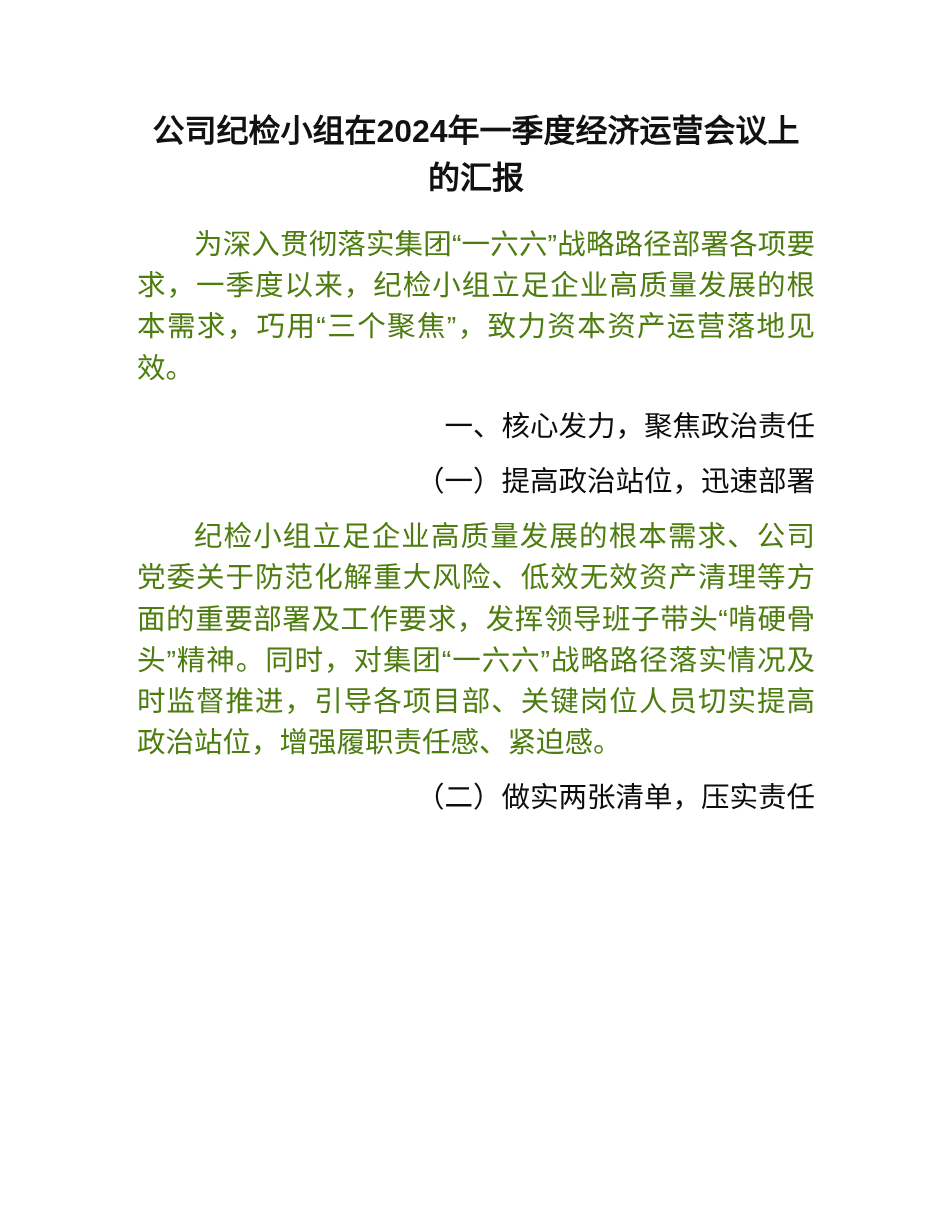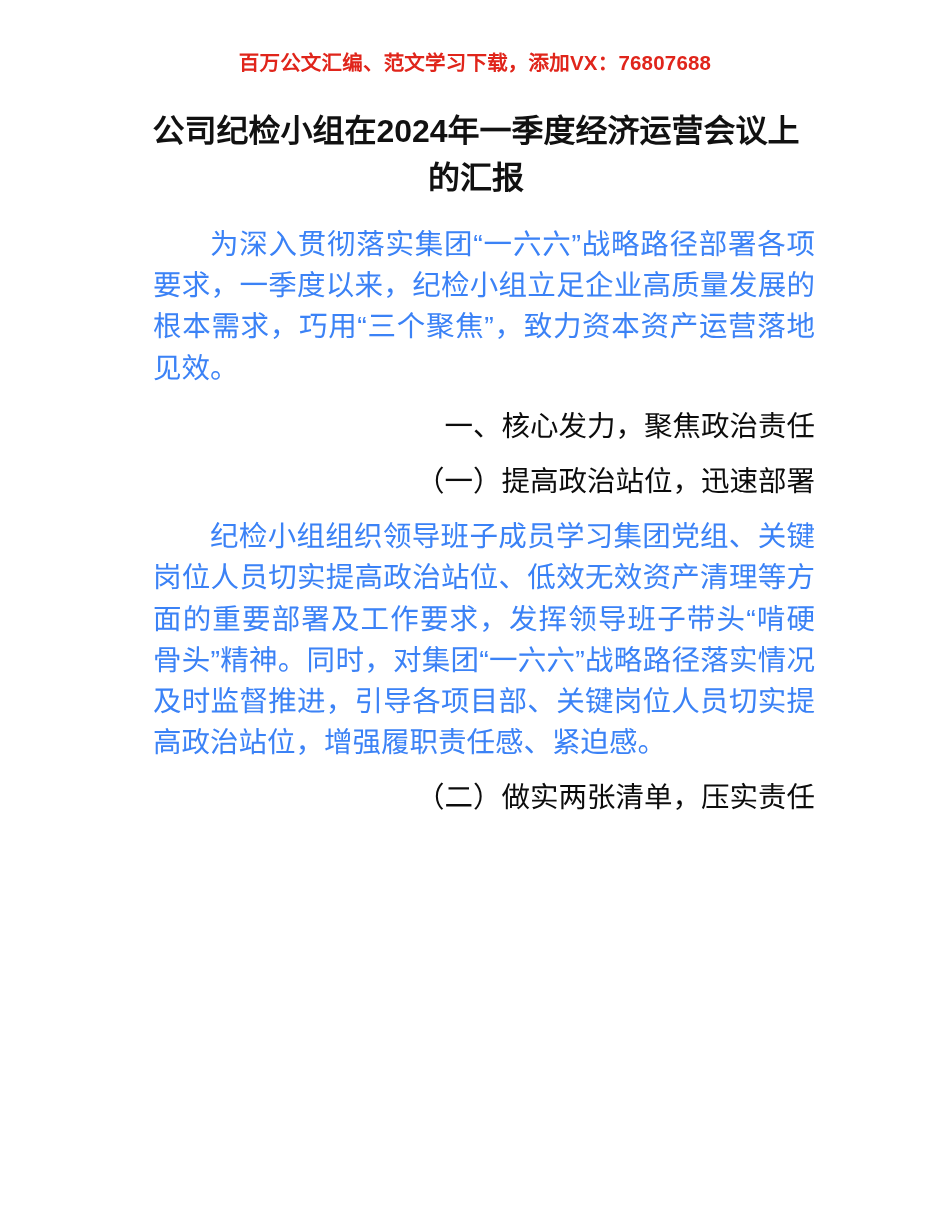--- a/index.html
+++ b/index.html
@@ -57,23 +57,23 @@
     margin: 0 0 22px 0;
     color: #111111;
   }
 
   .para {
     font-size: 28.5px;
     line-height: 41.2px;
     text-align: justify;
     text-justify: inter-ideograph;
     text-align-last: left;
-    margin: 0 0 14px 16px;
+    margin: 0 0 14px 0;
     text-indent: 57px;       
-    color: #3b82f6;
+    color: #4d7c0f;
     word-break: break-all;
   }
 
   .heading-1,
   .heading-2 {
     font-size: 28.5px;
     line-height: 41.2px;
     margin: 0 0 14px 0;
     text-indent: 57px;
     color: #0c0c0c;
@@ -84,31 +84,30 @@
   .para.lead { margin-bottom: 17px; }
   .heading-1 { margin-top: 4px; }
   .heading-2 { margin-top: 2px; }
   .para.last { margin-bottom: 0; }
 </style>
 </head>
 <body>
 
 <div class="page">
 
-  <div class="promo-header">百万公文汇编、范文学习下载，添加VX：76807688</div>
 
   <div class="doc">
 
     <h1 class="doc-title">公司纪检小组在2024年一季度经济运营会议上的汇报</h1>
 
     <p class="para lead">为深入贯彻落实集团“一六六”战略路径部署各项要求，一季度以来，纪检小组立足企业高质量发展的根本需求，巧用“三个聚焦”，致力资本资产运营落地见效。</p>
 
     <p class="heading-1">一、核心发力，聚焦政治责任</p>
 
     <p class="heading-2">（一）提高政治站位，迅速部署</p>
 
-    <p class="para">纪检小组组织领导班子成员学习集团党组、关键岗位人员切实提高政治站位、低效无效资产清理等方面的重要部署及工作要求，发挥领导班子带头“啃硬骨头”精神。同时，对集团“一六六”战略路径落实情况及时监督推进，引导各项目部、关键岗位人员切实提高政治站位，增强履职责任感、紧迫感。</p>
+    <p class="para">纪检小组立足企业高质量发展的根本需求、公司党委关于防范化解重大风险、低效无效资产清理等方面的重要部署及工作要求，发挥领导班子带头“啃硬骨头”精神。同时，对集团“一六六”战略路径落实情况及时监督推进，引导各项目部、关键岗位人员切实提高政治站位，增强履职责任感、紧迫感。</p>
 
     <p class="heading-2">（二）做实两张清单，压实责任</p>
 
 
   </div>
 </div>
 
 </body></html>

